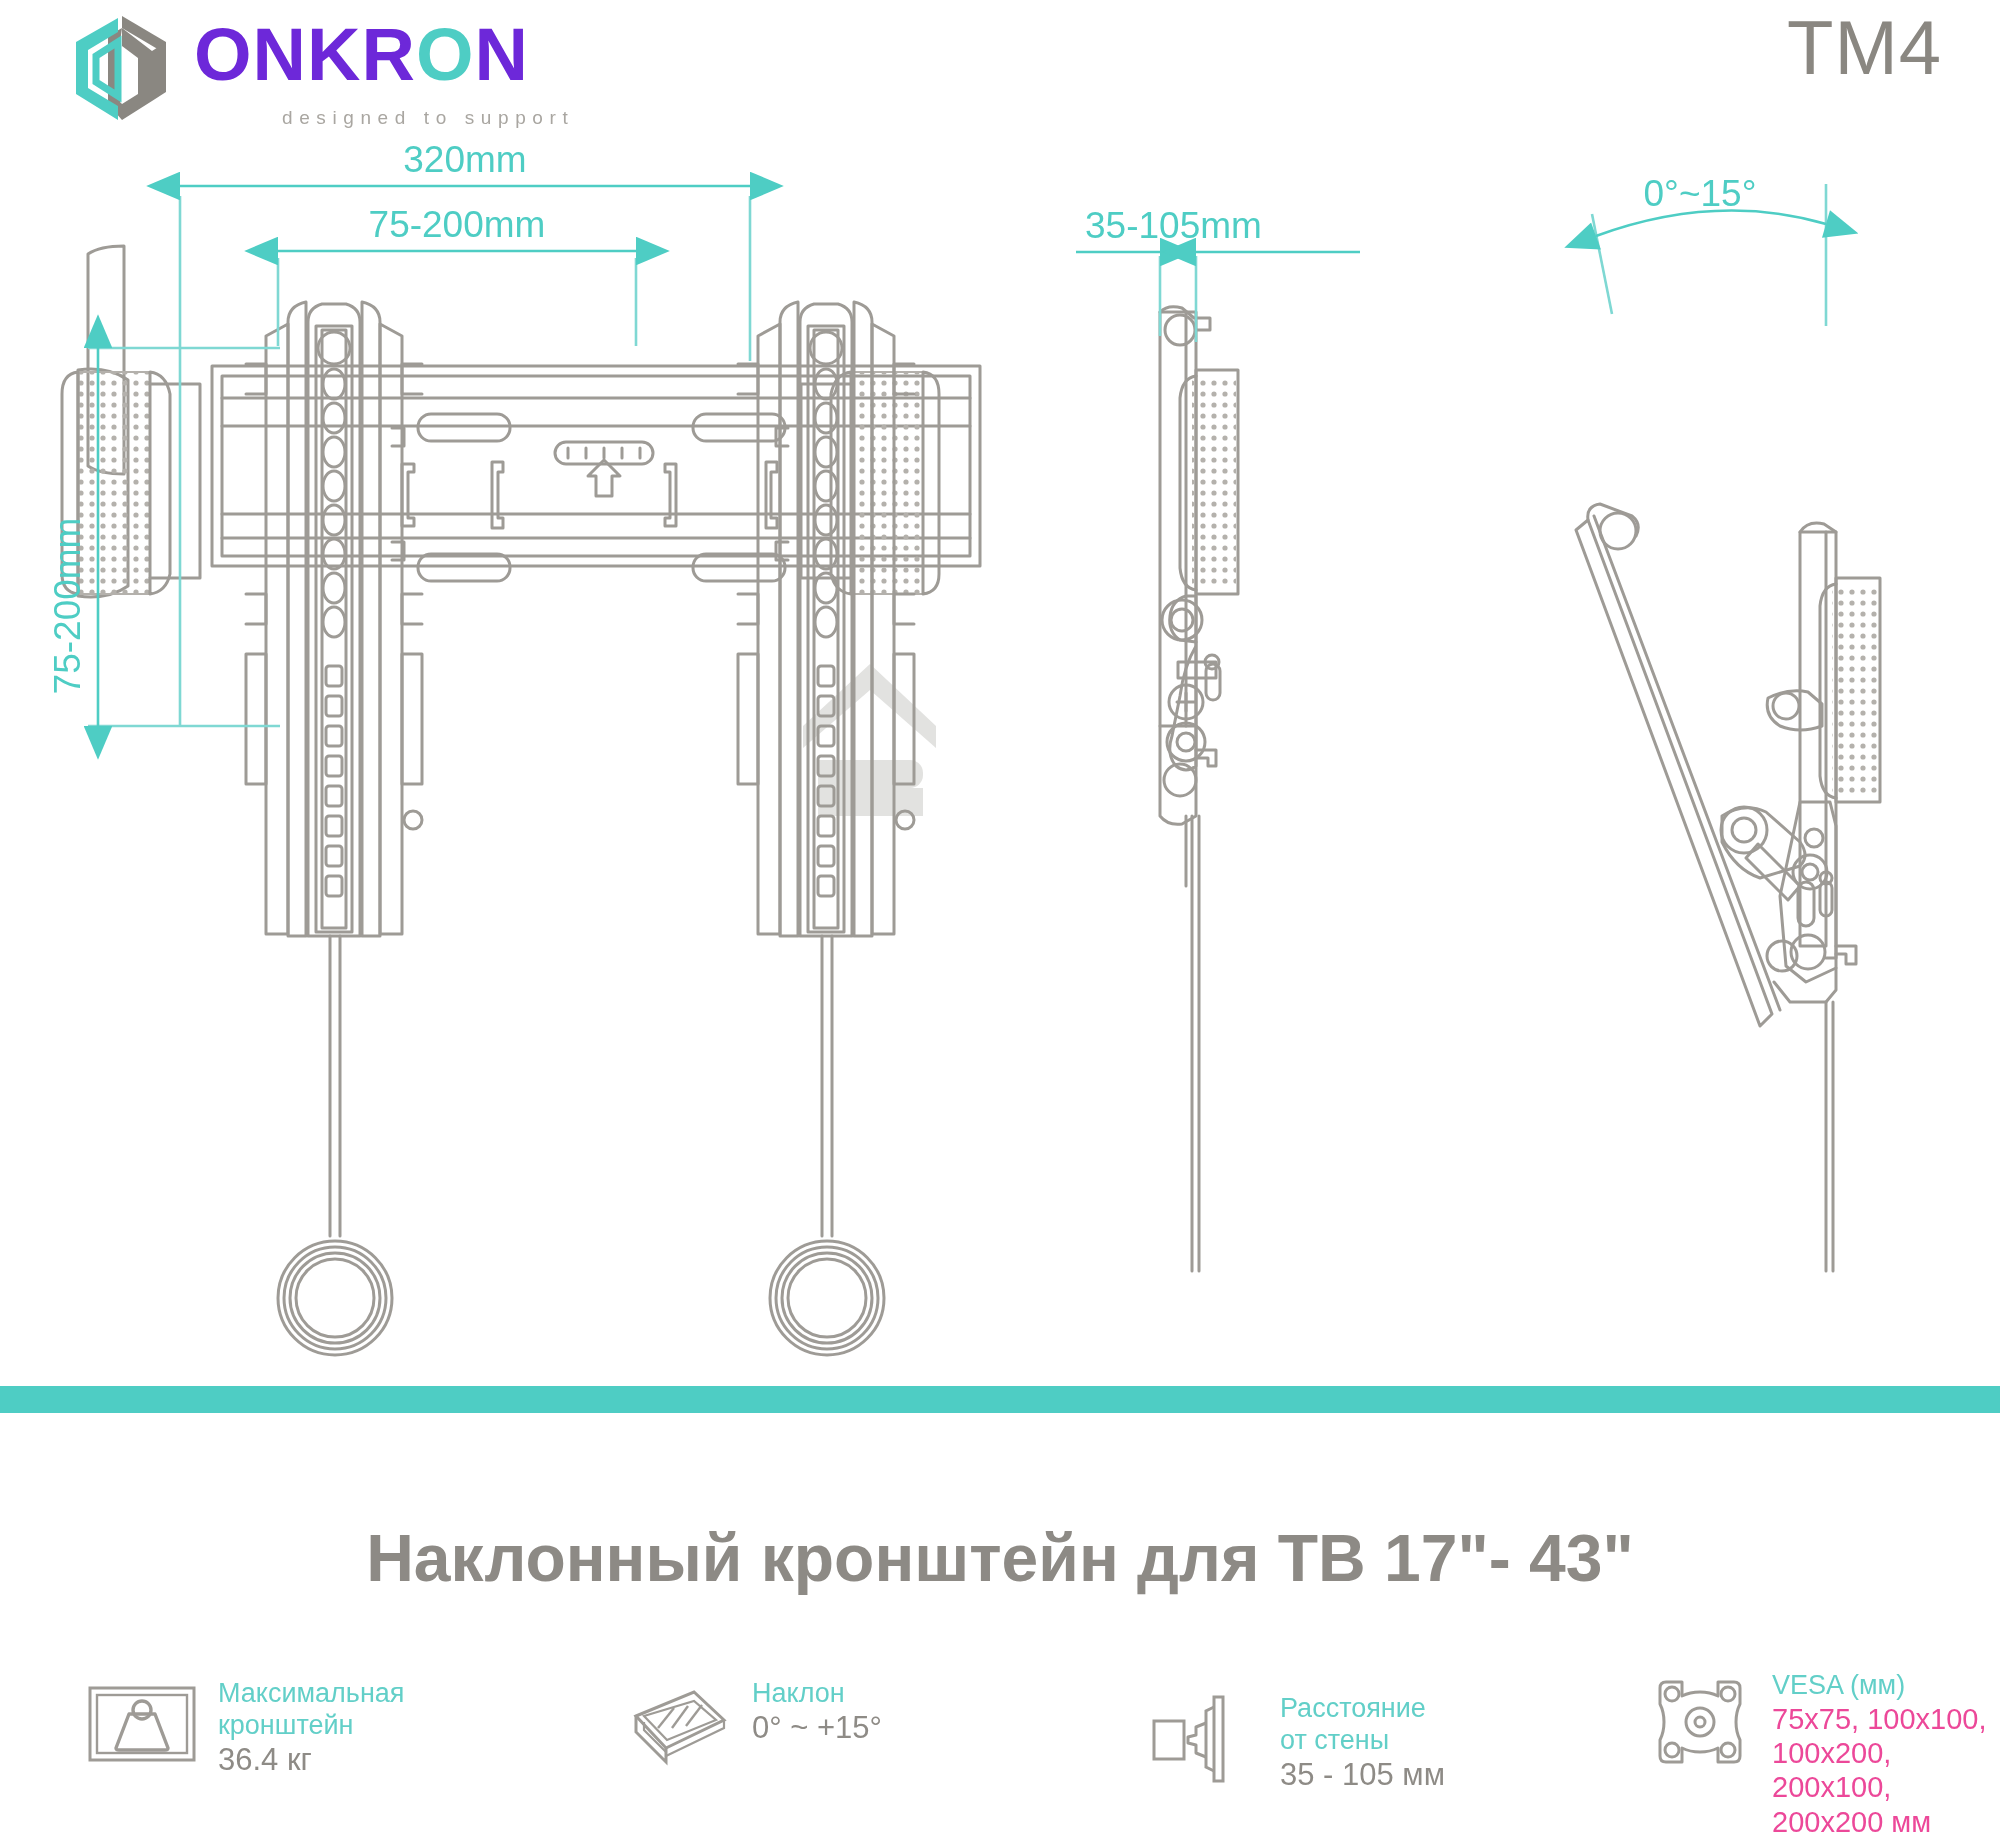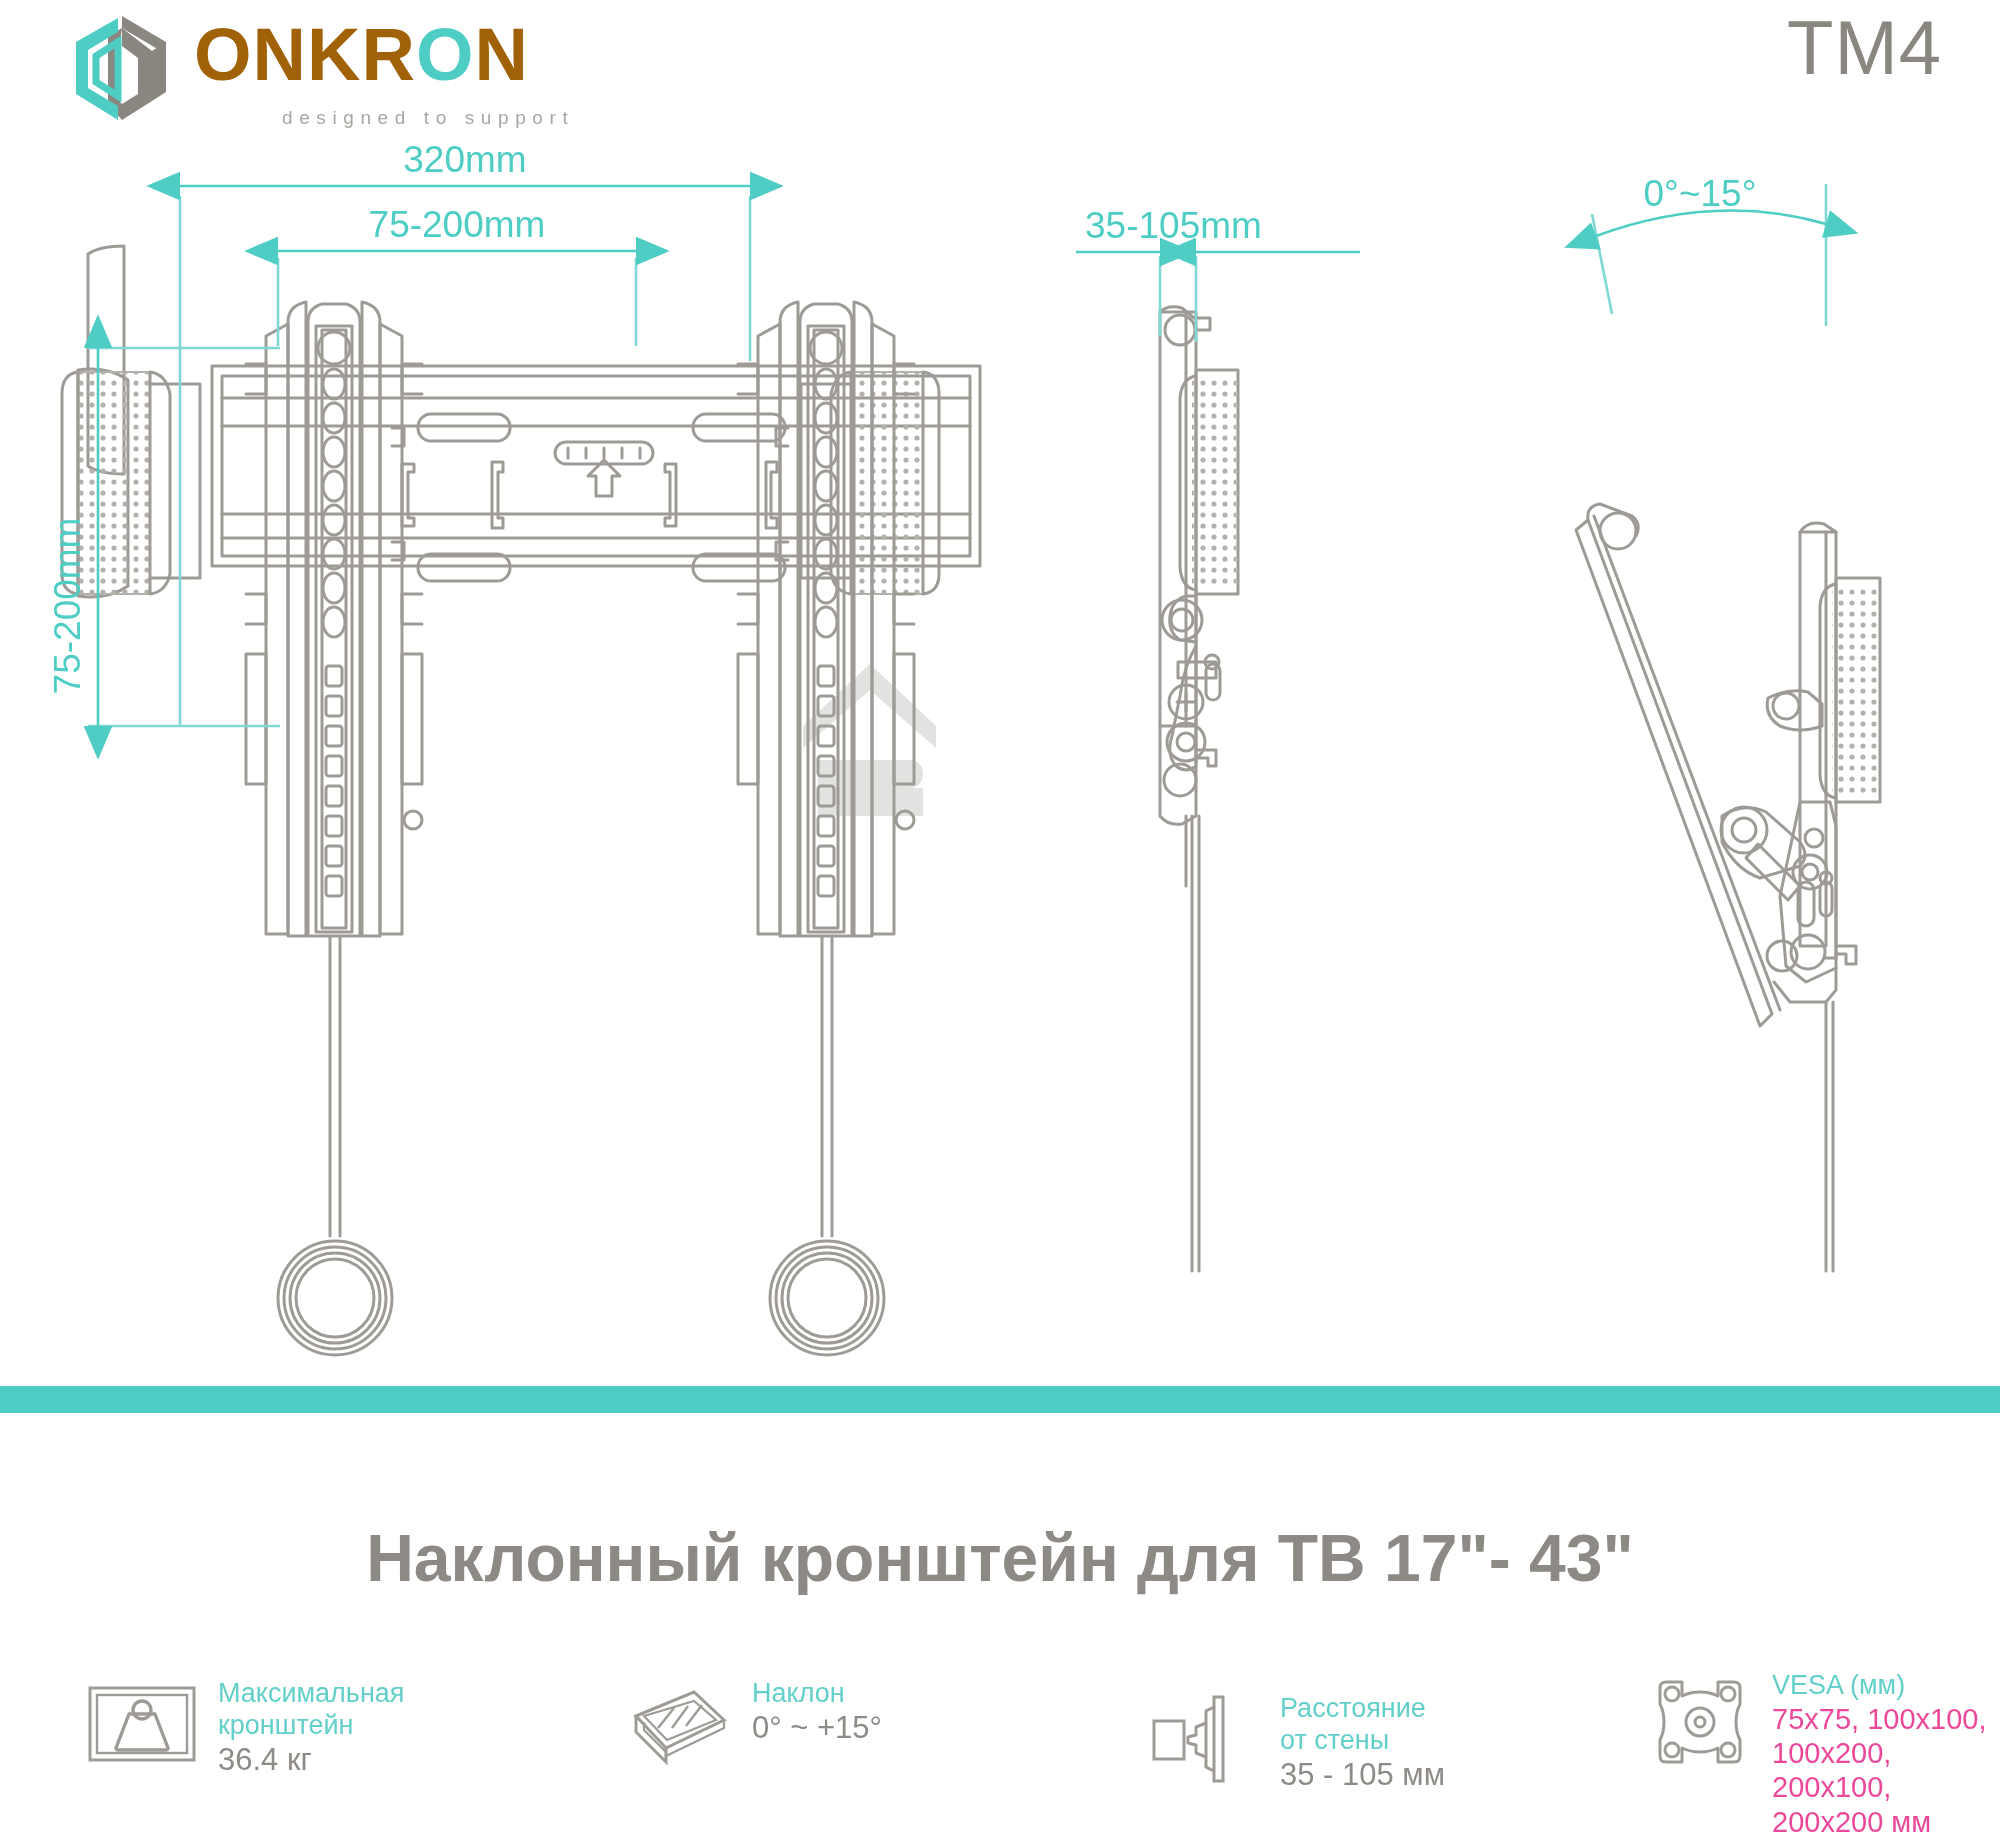--- a/index.html
+++ b/index.html
@@ -9,21 +9,21 @@
     font-family: "Liberation Sans", sans-serif;
     overflow: hidden;
   }
   .page { position: relative; width: 2000px; height: 1848px; background: #fff; }
 
   
   .logo-wrap { position: absolute; left: 62px; top: 8px; display: flex; align-items: flex-start; }
   .logo-mark { width: 118px; height: 118px; flex: none; }
   .logo-text-block { margin-left: 14px; padding-top: 12px; }
   .logo-word { font-size: 74px; font-weight: bold; letter-spacing: 1px; line-height: 0.95; white-space: nowrap; }
-  .lw-gray { color: #a16207; }
+  .lw-gray { color: #6d28d9; }
   .lw-teal { color: #4ecdc4; }
   .logo-tagline { margin-top: 17px; margin-left: 88px; font-size: 19px; letter-spacing: 6.6px; color: #a9a6a1; white-space: nowrap; }
 
   .model-code {
     position: absolute; right: 58px; top: 4px;
     font-size: 76px; font-weight: normal; color: #8a8781; letter-spacing: 1px;
   }
 
   
   .drawing { position: absolute; left: 0; top: 126px; width: 1756px; height: 1262px; }

